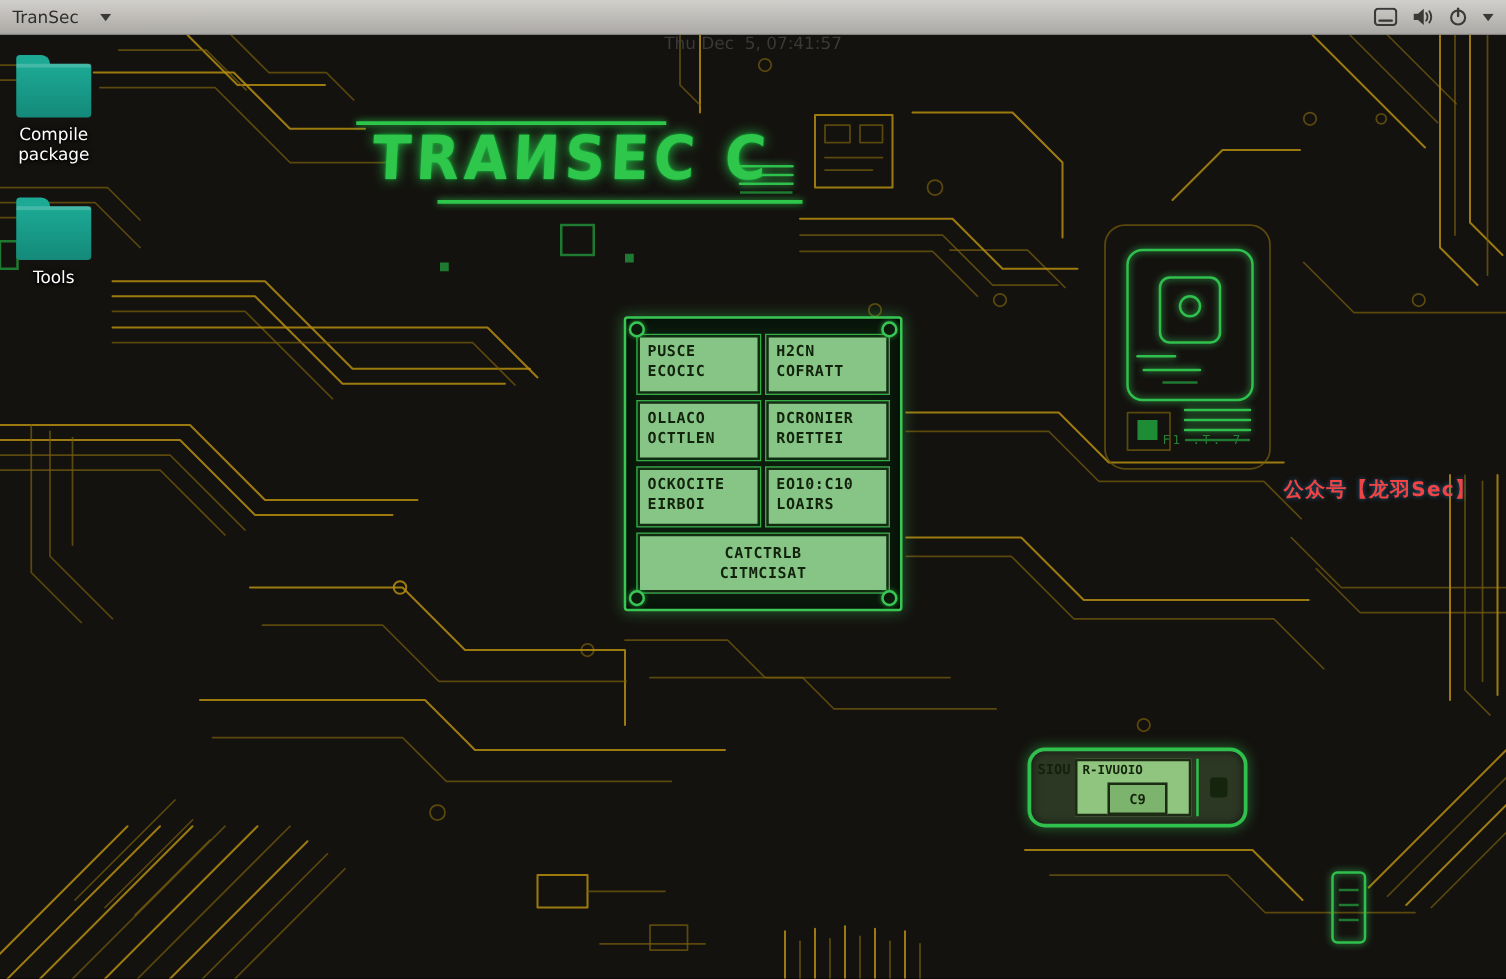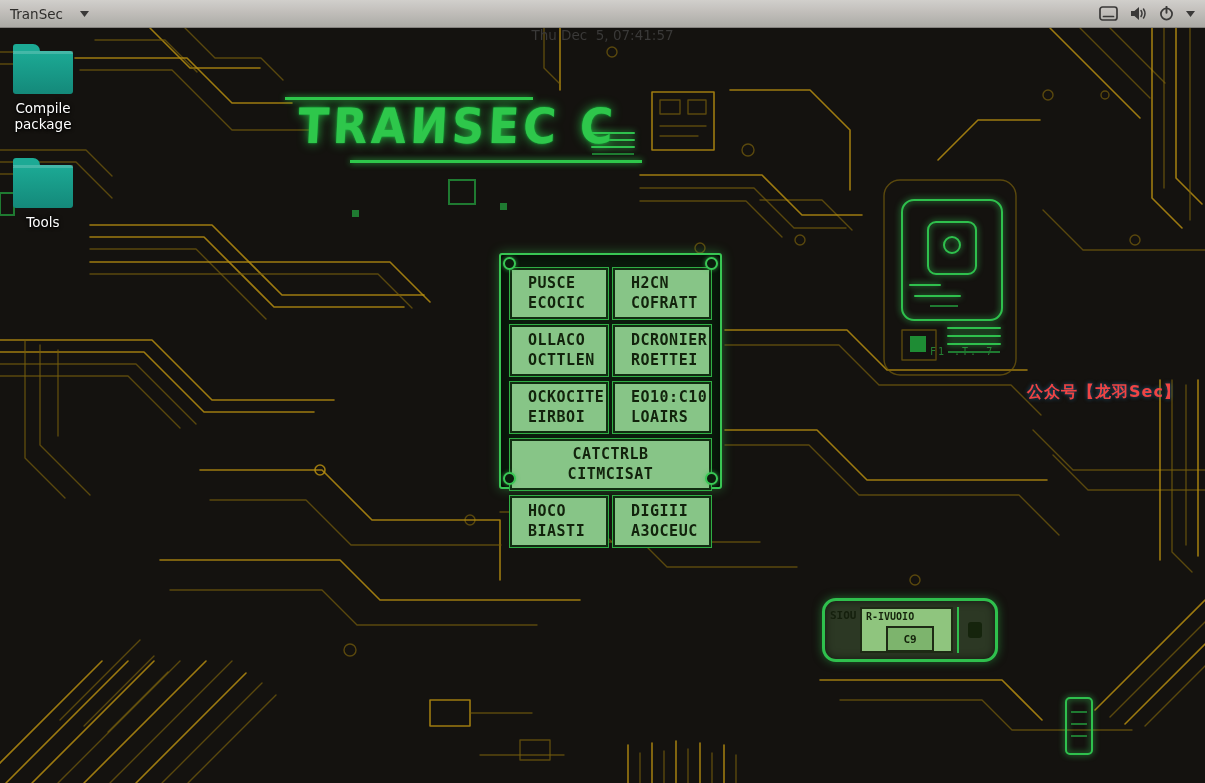--- a/index.html
+++ b/index.html
@@ -33,21 +33,21 @@
   .wp-panel{position:absolute;left:499px;top:253px;width:223px;height:236px;box-sizing:border-box;
     background:#0b1c0d;border:2px solid #39c654;border-radius:3px;
     box-shadow:0 0 12px rgba(57,198,84,.45), inset 0 0 18px rgba(0,0,0,.7);
     padding:13px 9px;display:flex;flex-direction:column;gap:6px;}
   .ring{position:absolute;width:9px;height:9px;border:2px solid #39c654;border-radius:50%;
     background:#0b1c0d;box-shadow:0 0 4px rgba(57,198,84,.7);}
   .r-tl{left:2px;top:2px;} .r-tr{right:2px;top:2px;} .r-bl{left:2px;bottom:2px;} .r-br{right:2px;bottom:2px;}
   .prow{display:flex;gap:5px;flex:1;}
   .pcell{flex:1;background:#87c587;border:2px solid #112c11;box-shadow:0 0 0 1px #2fae44;
     color:#12230c;font-family:"DejaVu Sans Mono","Liberation Mono",monospace;font-weight:bold;
-    font-size:15px;letter-spacing:.5px;line-height:1.3;padding:4px 16px;white-space:pre-line;
+    font-size:12px;letter-spacing:.5px;line-height:1.3;padding:4px 6px;white-space:pre-line;
     overflow:hidden;}
   .pcell.wide{text-align:center;display:flex;align-items:center;justify-content:center;}
 
   
   .chipmod{position:absolute;left:822px;top:598px;width:176px;height:64px;box-sizing:border-box;
     background:#2c3824;border:3px solid #2fc04d;border-radius:14px;
     box-shadow:0 0 10px rgba(47,192,77,.5), inset 0 0 8px rgba(0,0,0,.6);
     display:flex;align-items:center;padding:4px 5px;gap:4px;}
   .chip-side{width:26px;display:flex;flex-direction:row;justify-content:space-between;height:42px;
     color:#141f0c;font:bold 11px "DejaVu Sans Mono",monospace;}
@@ -261,26 +261,20 @@
     <div class="prow">
       <div class="pcell">OCKOCITE
 EIRBOI</div>
       <div class="pcell">EO10:C10
 LOAIRS</div>
     </div>
     <div class="prow">
       <div class="pcell wide">CATCTRLB
 CITMCISAT</div>
     </div>
-    <div class="prow">
-      <div class="pcell">HOCO
-BIASTI</div>
-      <div class="pcell">DIGIII
-A3OCEUC</div>
-    </div>
   </div>
 
   <div class="chipmod">
     <div class="chip-side">
       <span>SI</span>
       <span>OU</span>
     </div>
     <div class="chip-main">
       <span>R-IVUOIO</span>
       <div class="chip-box">C9</div>

